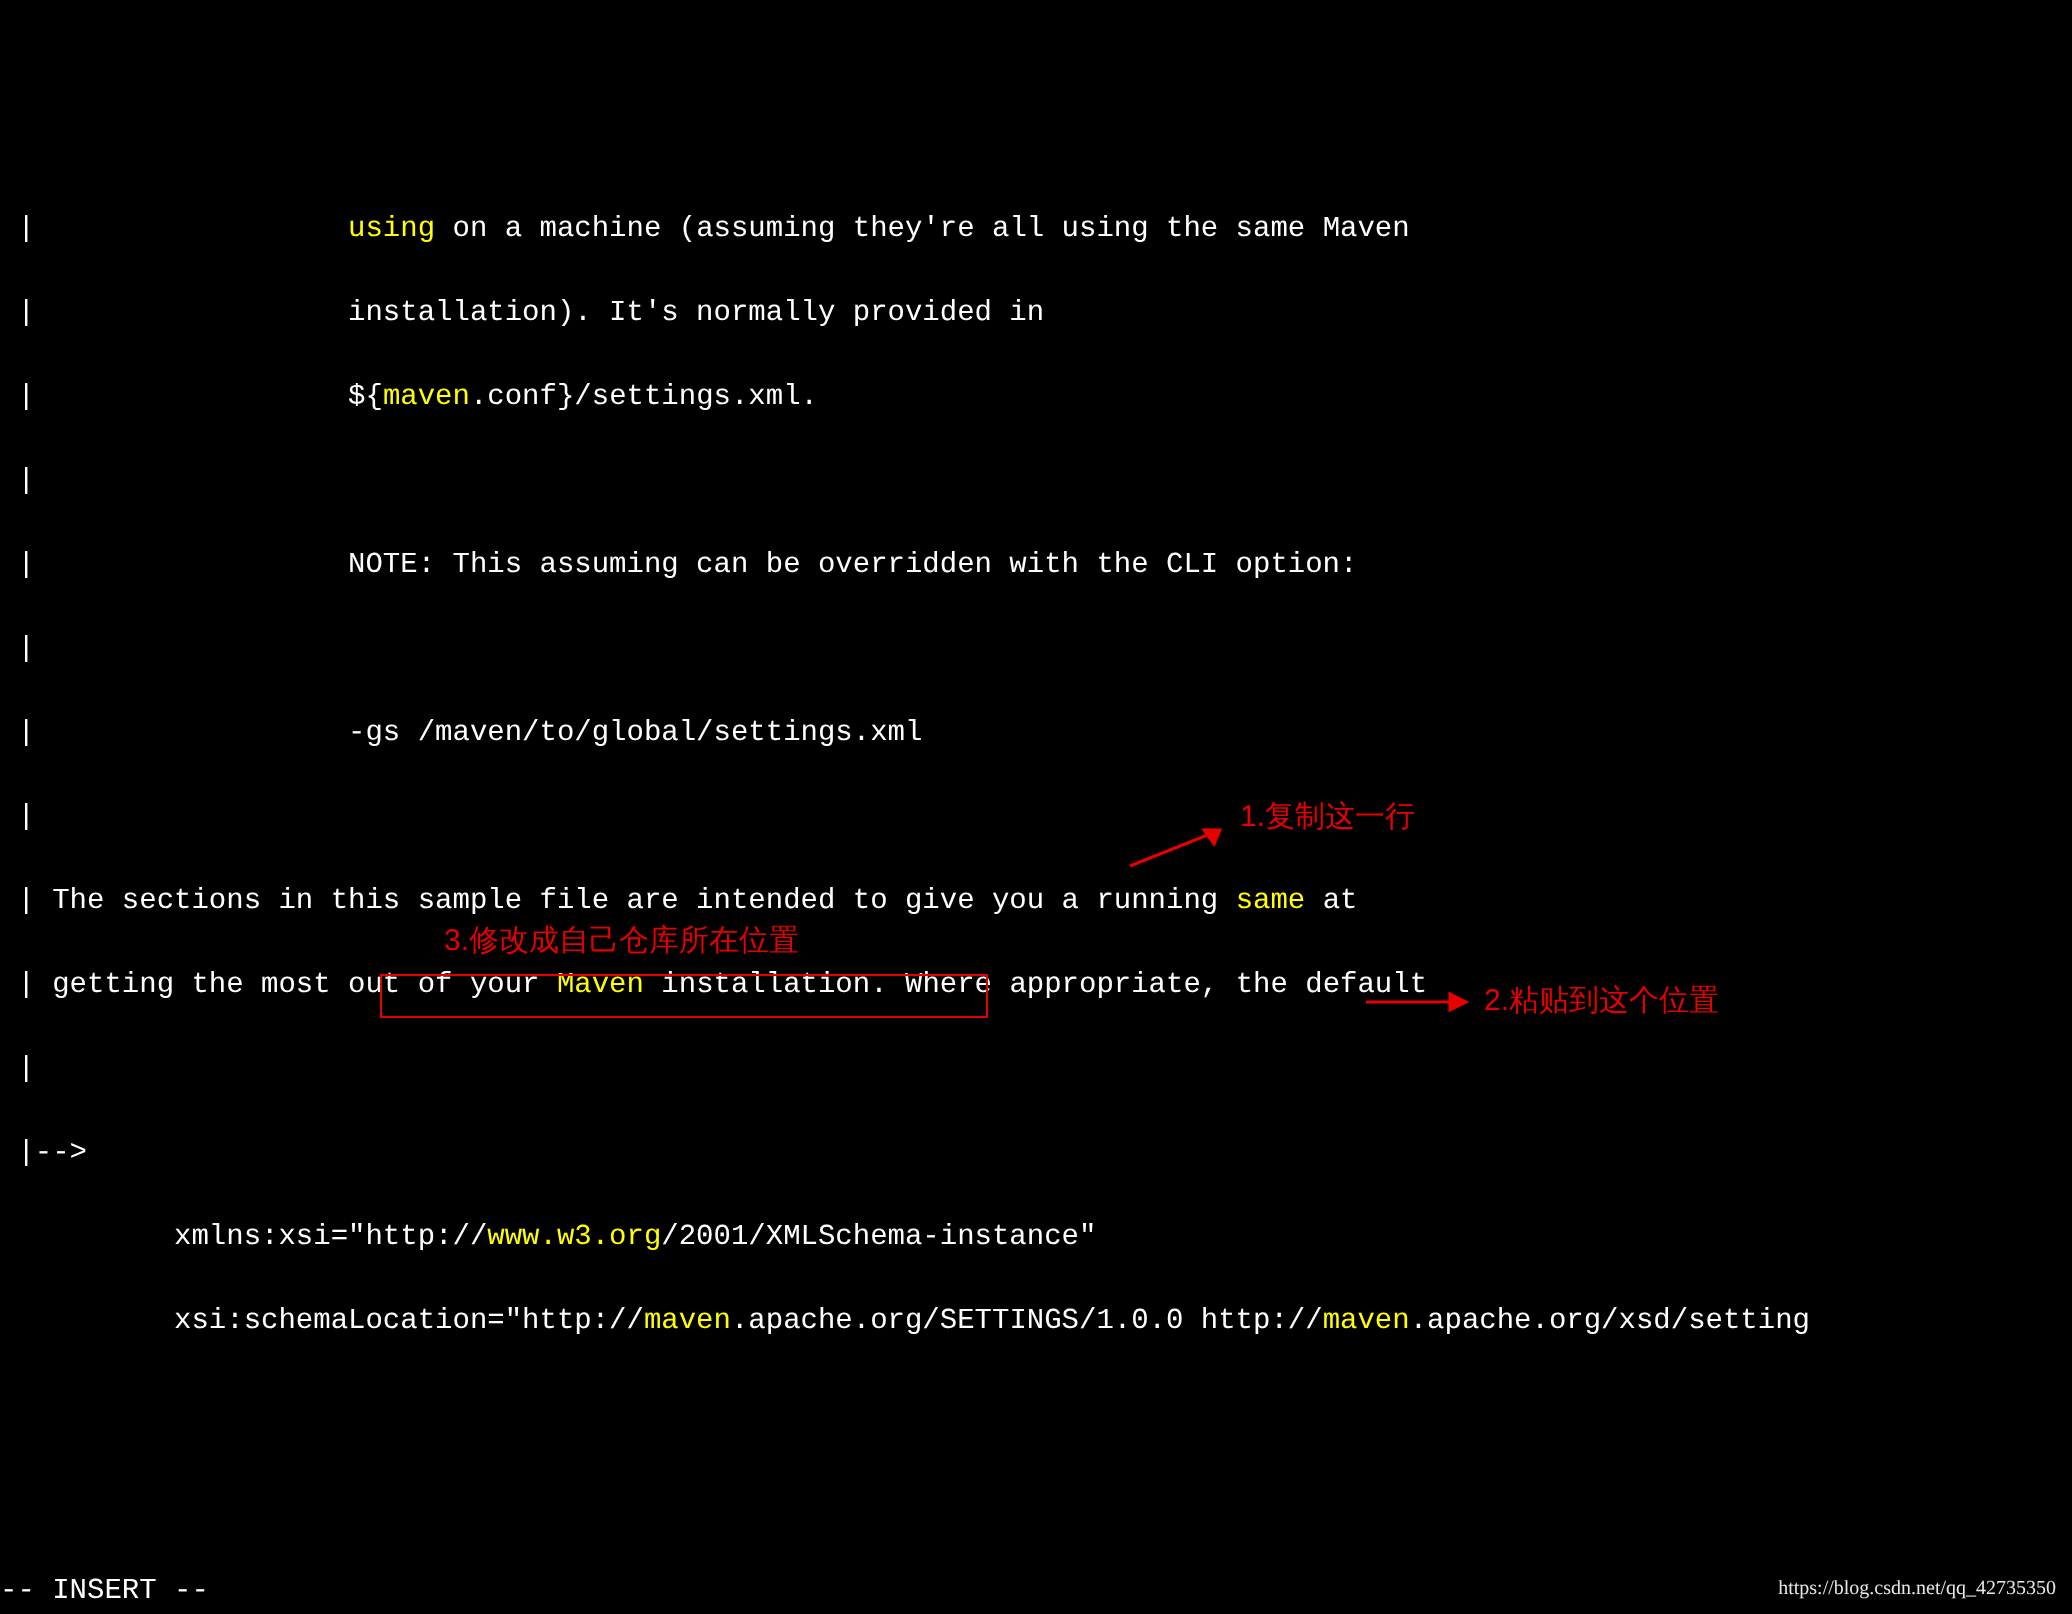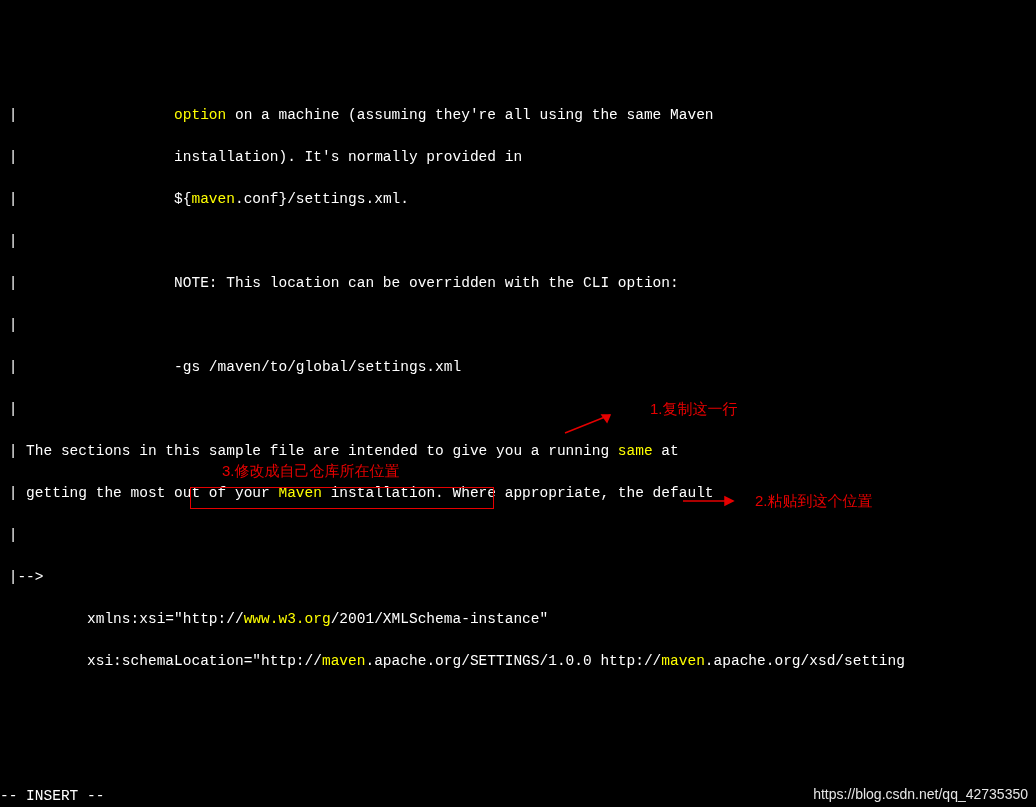--- a/index.html
+++ b/index.html
@@ -53,36 +53,36 @@
       bottom: 0;
       left: 0;
       color: #ffffff;
       font-weight: normal;
     }
     .watermark {
       position: absolute;
       bottom: 2px;
       right: 8px;
       color: #ffffff;
-      font-family: Liberation Sans, sans-serif;
-      font-size: 14px;
+      font-family: Liberation Serif, serif;
+      font-size: 10px;
       opacity: 0.9;
     }
   </style>
 </head>
 <body>
 
 
 
 <div class="editor-content">
-<div class="line"> |                  <span class="yellow">option</span> on a machine (assuming they're all using the same Maven</div>
+<div class="line"> |                  <span class="yellow">using</span> on a machine (assuming they're all using the same Maven</div>
 <div class="line"> |                  installation). It's normally provided in</div>
 <div class="line"> |                  ${<span class="yellow">maven</span>.conf}/settings.xml.</div>
 <div class="line"> |</div>
-<div class="line"> |                  NOTE: This location can be overridden with the CLI option:</div>
+<div class="line"> |                  NOTE: This assuming can be overridden with the CLI option:</div>
 <div class="line"> |</div>
 <div class="line"> |                  -gs /maven/to/global/settings.xml</div>
 <div class="line"> |</div>
 <div class="line"> | The sections in this sample file are intended to give you a running <span class="yellow">same</span> at</div>
 <div class="line"> | getting the most out of your <span class="yellow">Maven</span> installation. Where appropriate, the default</div>
 <div class="line"> |</div>
 <div class="line"> |--&gt;</div>
 <div class="line">          xmlns:xsi="http://<span class="yellow">www.w3.org</span>/2001/XMLSchema-instance"</div>
 <div class="line">          xsi:schemaLocation="http://<span class="yellow">maven</span>.apache.org/SETTINGS/1.0.0 http://<span class="yellow">maven</span>.apache.org/xsd/setting</div>
 
@@ -100,28 +100,28 @@
 
 
 
 
 
 
 
 
 </div>
 
-<div class="annotation" style="left:620px; top:398px;margin-left:30px;">1.复制这一行</div>
+<div class="annotation" style="left:620px; top:398px;">1.复制这一行</div>
 
 <svg class="red-arrow" style="left:560px; top:410px; width:60px; height:28px;">
   <line x1="5" y1="23" x2="50" y2="5" stroke="#e60000" stroke-width="1.5"></line>
   <polygon points="50,5 42,5 47,12" fill="#e60000"></polygon>
 </svg>
 
-<div class="annotation" style="left:742px; top:490px;margin-left:13px;">2.粘贴到这个位置</div>
+<div class="annotation" style="left:742px; top:490px;">2.粘贴到这个位置</div>
 
 <svg class="red-arrow" style="left:678px; top:494px; width:60px; height:14px;">
   <line x1="5" y1="7" x2="55" y2="7" stroke="#e60000" stroke-width="1.5"></line>
   <polygon points="55,7 47,3 47,11" fill="#e60000"></polygon>
 </svg>
 
 <div class="annotation" style="left:222px; top:460px;">3.修改成自己仓库所在位置</div>
 
 <div class="red-box" style="left:190px; top:487px; width:304px; height:22px;"></div>
 

